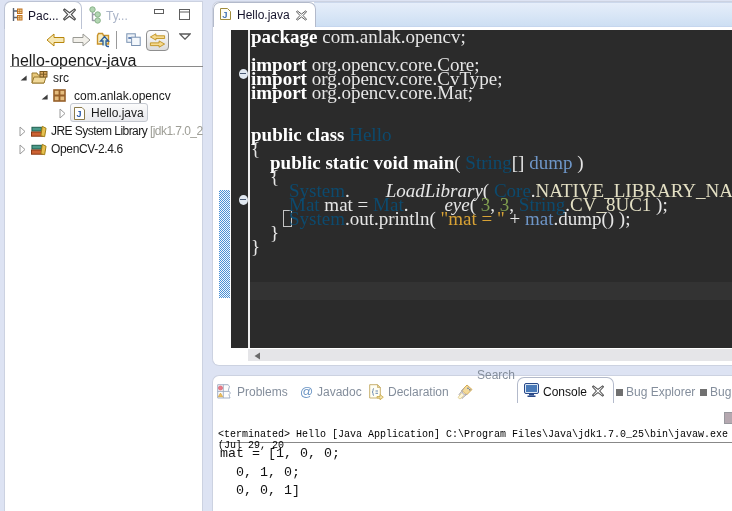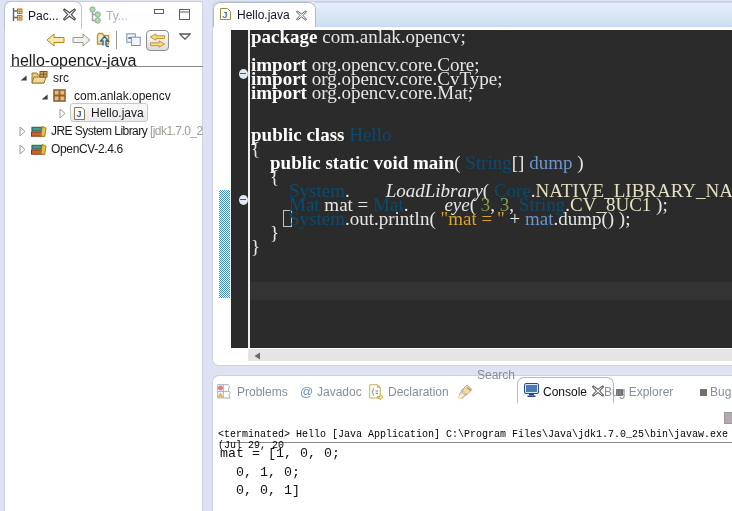--- a/index.html
+++ b/index.html
@@ -247,21 +247,21 @@
   <rect x="0.5" y="0.5" width="14" height="10" rx="1.5" fill="#dce8f4" stroke="#2a4a8a"></rect>
   <rect x="2" y="2" width="11" height="7" fill="#4a7ab8"></rect>
   <rect x="5" y="11" width="5" height="1.5" fill="#2a4a8a"></rect>
   <rect x="3.5" y="12.5" width="8" height="1.5" fill="#2a4a8a"></rect>
 </svg>
 <div class="abs" style="left:543px;top:385px;font-size:12px;color:#111">Console</div>
 <svg class="abs" style="left:592px;top:385px" width="12" height="12" viewBox="0 0 13 13">
   <path d="M1.5 1 L6.5 4.8 L11.5 1 L12.5 2 L8.3 6.5 L12.5 11 L11.5 12 L6.5 8.2 L1.5 12 L0.5 11 L4.7 6.5 L0.5 2 Z" fill="none" stroke="#4f4f4f" stroke-width="1.1"></path>
 </svg>
 <div class="abs" style="left:616px;top:389px;width:7px;height:7px;background:#707070"></div>
-<div class="abs btxt" style="left:604px;top:385px">Bug Explorer</div>
+<div class="abs btxt" style="left:626px;top:385px">Bug Explorer</div>
 <div class="abs" style="left:700px;top:389px;width:7px;height:7px;background:#707070"></div>
 <div class="abs btxt" style="left:710px;top:385px">Bug</div>
 <div class="abs" style="left:724px;top:412px;width:10px;height:10px;background:#b5a8b0;border:1px solid #98989e"></div>
 <div class="abs" id="cline"></div>
 <div class="abs term" style="left:218px;top:429px">&lt;terminated&gt; Hello [Java Application] C:\Program Files\Java\jdk1.7.0_25\bin\javaw.exe (Jul 29, 20</div>
 <pre class="abs console">mat = [1, 0, 0;
   0, 1, 0;
   0, 0, 1]</pre>
 
 </body></html>

